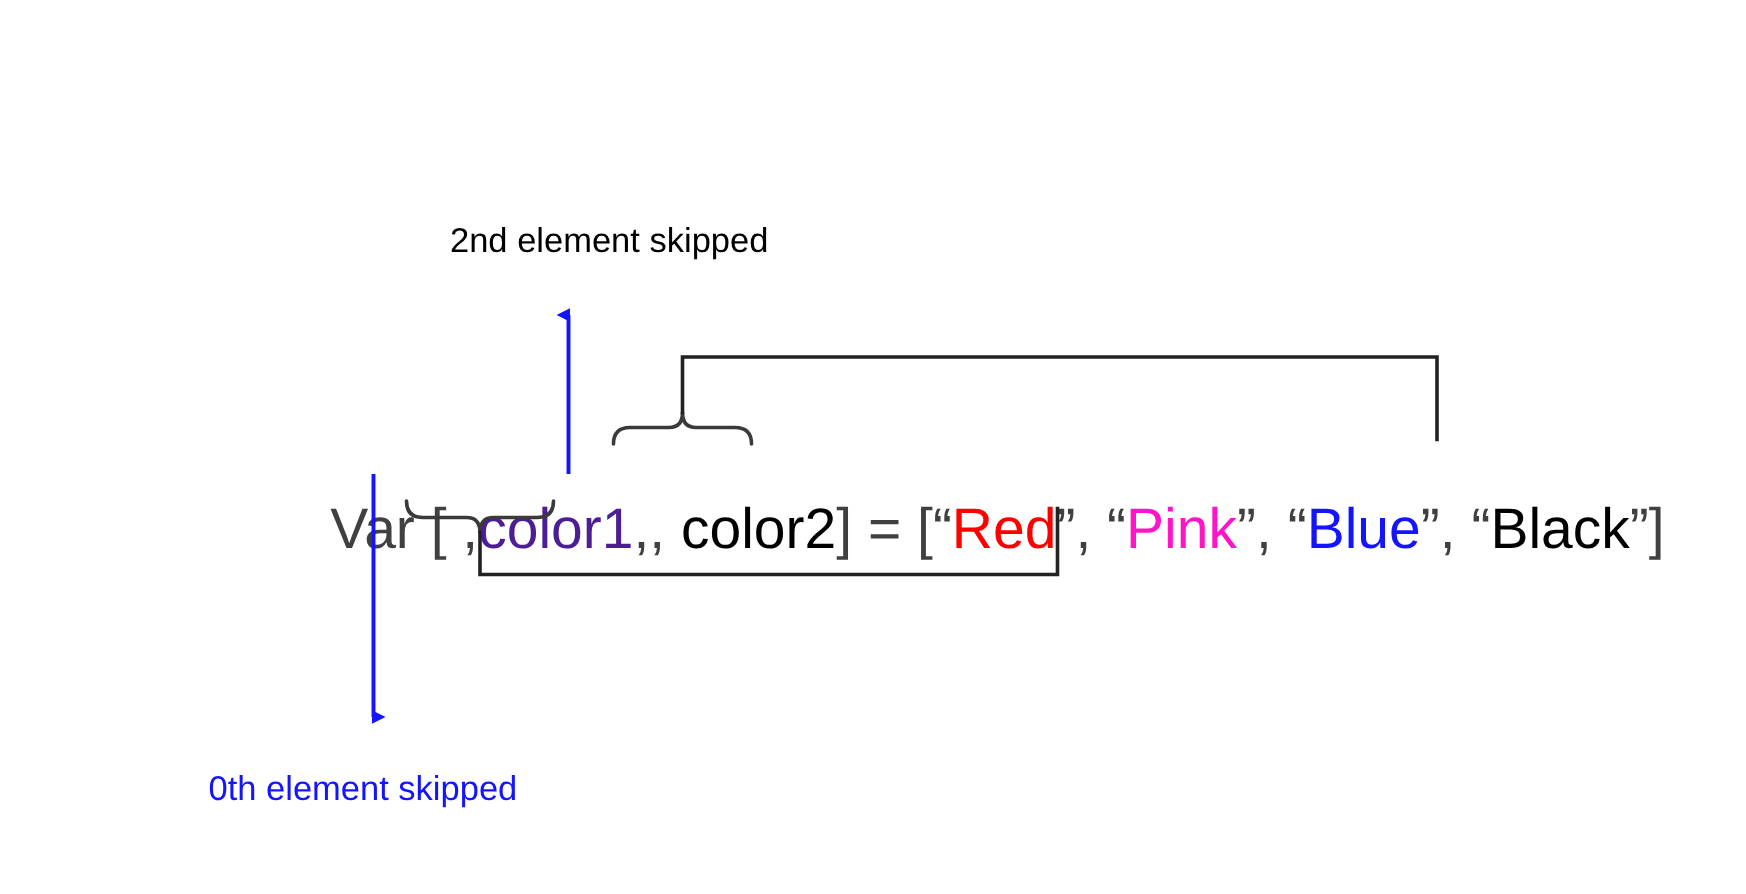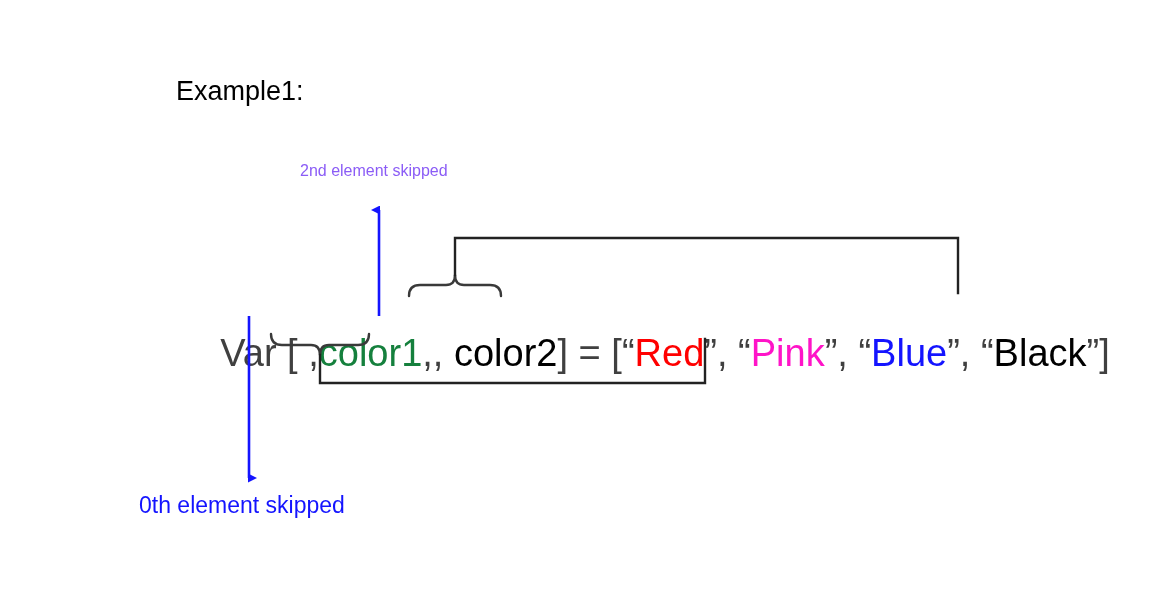--- a/index.html
+++ b/index.html
@@ -25,63 +25,62 @@
 
   #example-title {
     left: 176px;
     top: 78px;
     font-size: 27px;
     color: #000000;
   }
 
   #label-2nd {
     left: 300px;
-    top: 163px;
-    font-size: 16px;
-    color: #8b5cf6;
+    top: 149px;
+    font-size: 23px;
+    color: #000000;
   }
 
   #label-0th {
     left: 139px;
-    top: 494px;
+    top: 514px;
     font-size: 23px;
     color: #1414ff;
   }
 
   
   #code-line {
     position: absolute;
     left: 178px;
     top: 296px;
     font-size: 38px;
     line-height: 1;
     white-space: pre;
   }
   #code-line span { white-space: pre; }
 
   .c-blue    { color: #404040; }
-  .c-magenta { color: #15803d; margin-top: 14px; }
+  .c-magenta { color: #4c1d95; margin-top: 14px; }
   .c-black   { color: #000000; text-align: right; }
 
   
   #overlay {
     position: absolute;
     left: 0;
     top: 0;
     width: 1164px;
     height: 596px;
     pointer-events: none;
   }
 </style>
 </head>
 <body>
 
 <div id="canvas">
 
-  <div class="txt" id="example-title">Example1:</div>
 
   <div class="txt" id="label-2nd">2nd element skipped</div>
 
   <div class="txt" id="label-0th">0th element skipped</div>
 
   <div id="code-line">
     <span class="c-blue">Var [</span><span class="c-blue"> ,</span><span class="c-magenta">color1</span><span class="c-blue">,</span><span class="c-blue">, </span><span class="c-black">color2</span><span class="c-blue">]</span><span class="c-blue"> = [</span><span class="c-blue">“</span><span style="color: rgb(255, 0, 0);">Red</span><span class="c-blue">”</span><span class="c-blue">, </span><span class="c-blue">“</span><span style="color: rgb(255, 20, 200);">Pink</span><span class="c-blue">”</span><span class="c-blue">, </span><span class="c-blue">“</span><span style="color: rgb(20, 20, 255);">Blue</span><span class="c-blue">”</span><span class="c-blue">, </span><span class="c-blue">“</span><span style="color: rgb(0, 0, 0);">Black</span><span class="c-blue">”</span><span class="c-blue">]</span>
   </div>
 
   <svg id="overlay" viewBox="0 0 1164 596">

